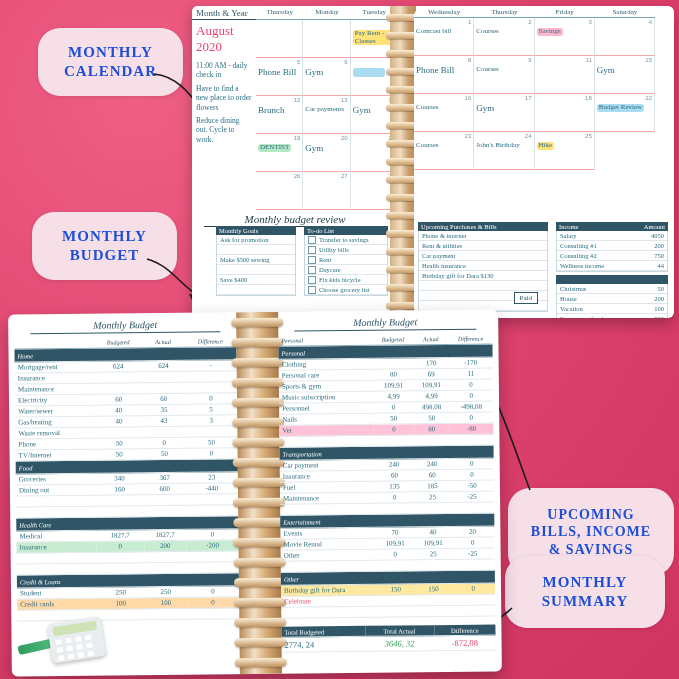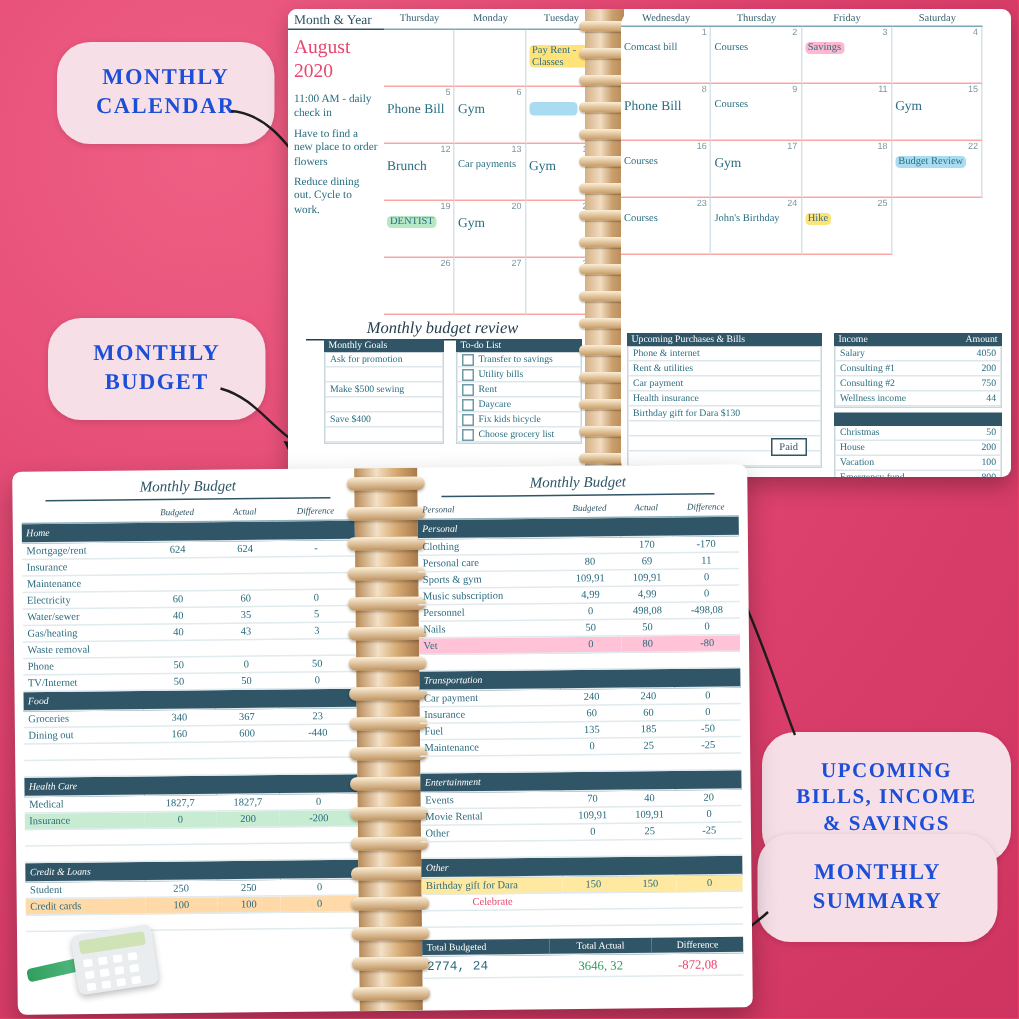--- a/index.html
+++ b/index.html
@@ -744,21 +744,21 @@
         <tr class="cat">
               <td colspan="4">Other</td>
             </tr>
         <tr class="mark-yellow">
               <td>Birthday gift for Dara</td>
               <td>150</td>
               <td>150</td>
               <td>0</td>
             </tr>
         <tr>
-              <td style="color:#e8456f;text-align:center;">Celebrate</td>
+              <td style="color:#e8456f;">Celebrate</td>
               <td></td>
               <td></td>
               <td></td>
             </tr>
         <tr>
               <td></td>
               <td></td>
               <td></td>
               <td></td>
             </tr>
@@ -766,21 +766,21 @@
         </table>
 
       <table class="tbl" style="margin-top:8px;">
         <tbody>
             <tr class="tot-head">
           <td>Total Budgeted</td>
           <td>Total Actual</td>
           <td>Difference</td>
         </tr>
         <tr class="total-row">
-          <td style="color:#2a6b7d;font-family:Liberation Mono, monospace;">2774, 24</td>
-          <td style="color:#2f9e5e;">3646, 32</td>
+          <td style="color:#2a6b7d;">2774, 24</td>
+          <td style="color:#2f9e5e;font-style:italic;">3646, 32</td>
           <td style="color:#e8456f;">-872,08</td>
         </tr>
       </tbody>
         </table>
     </div>
   </div>
 </div>
 
 </body></html>

